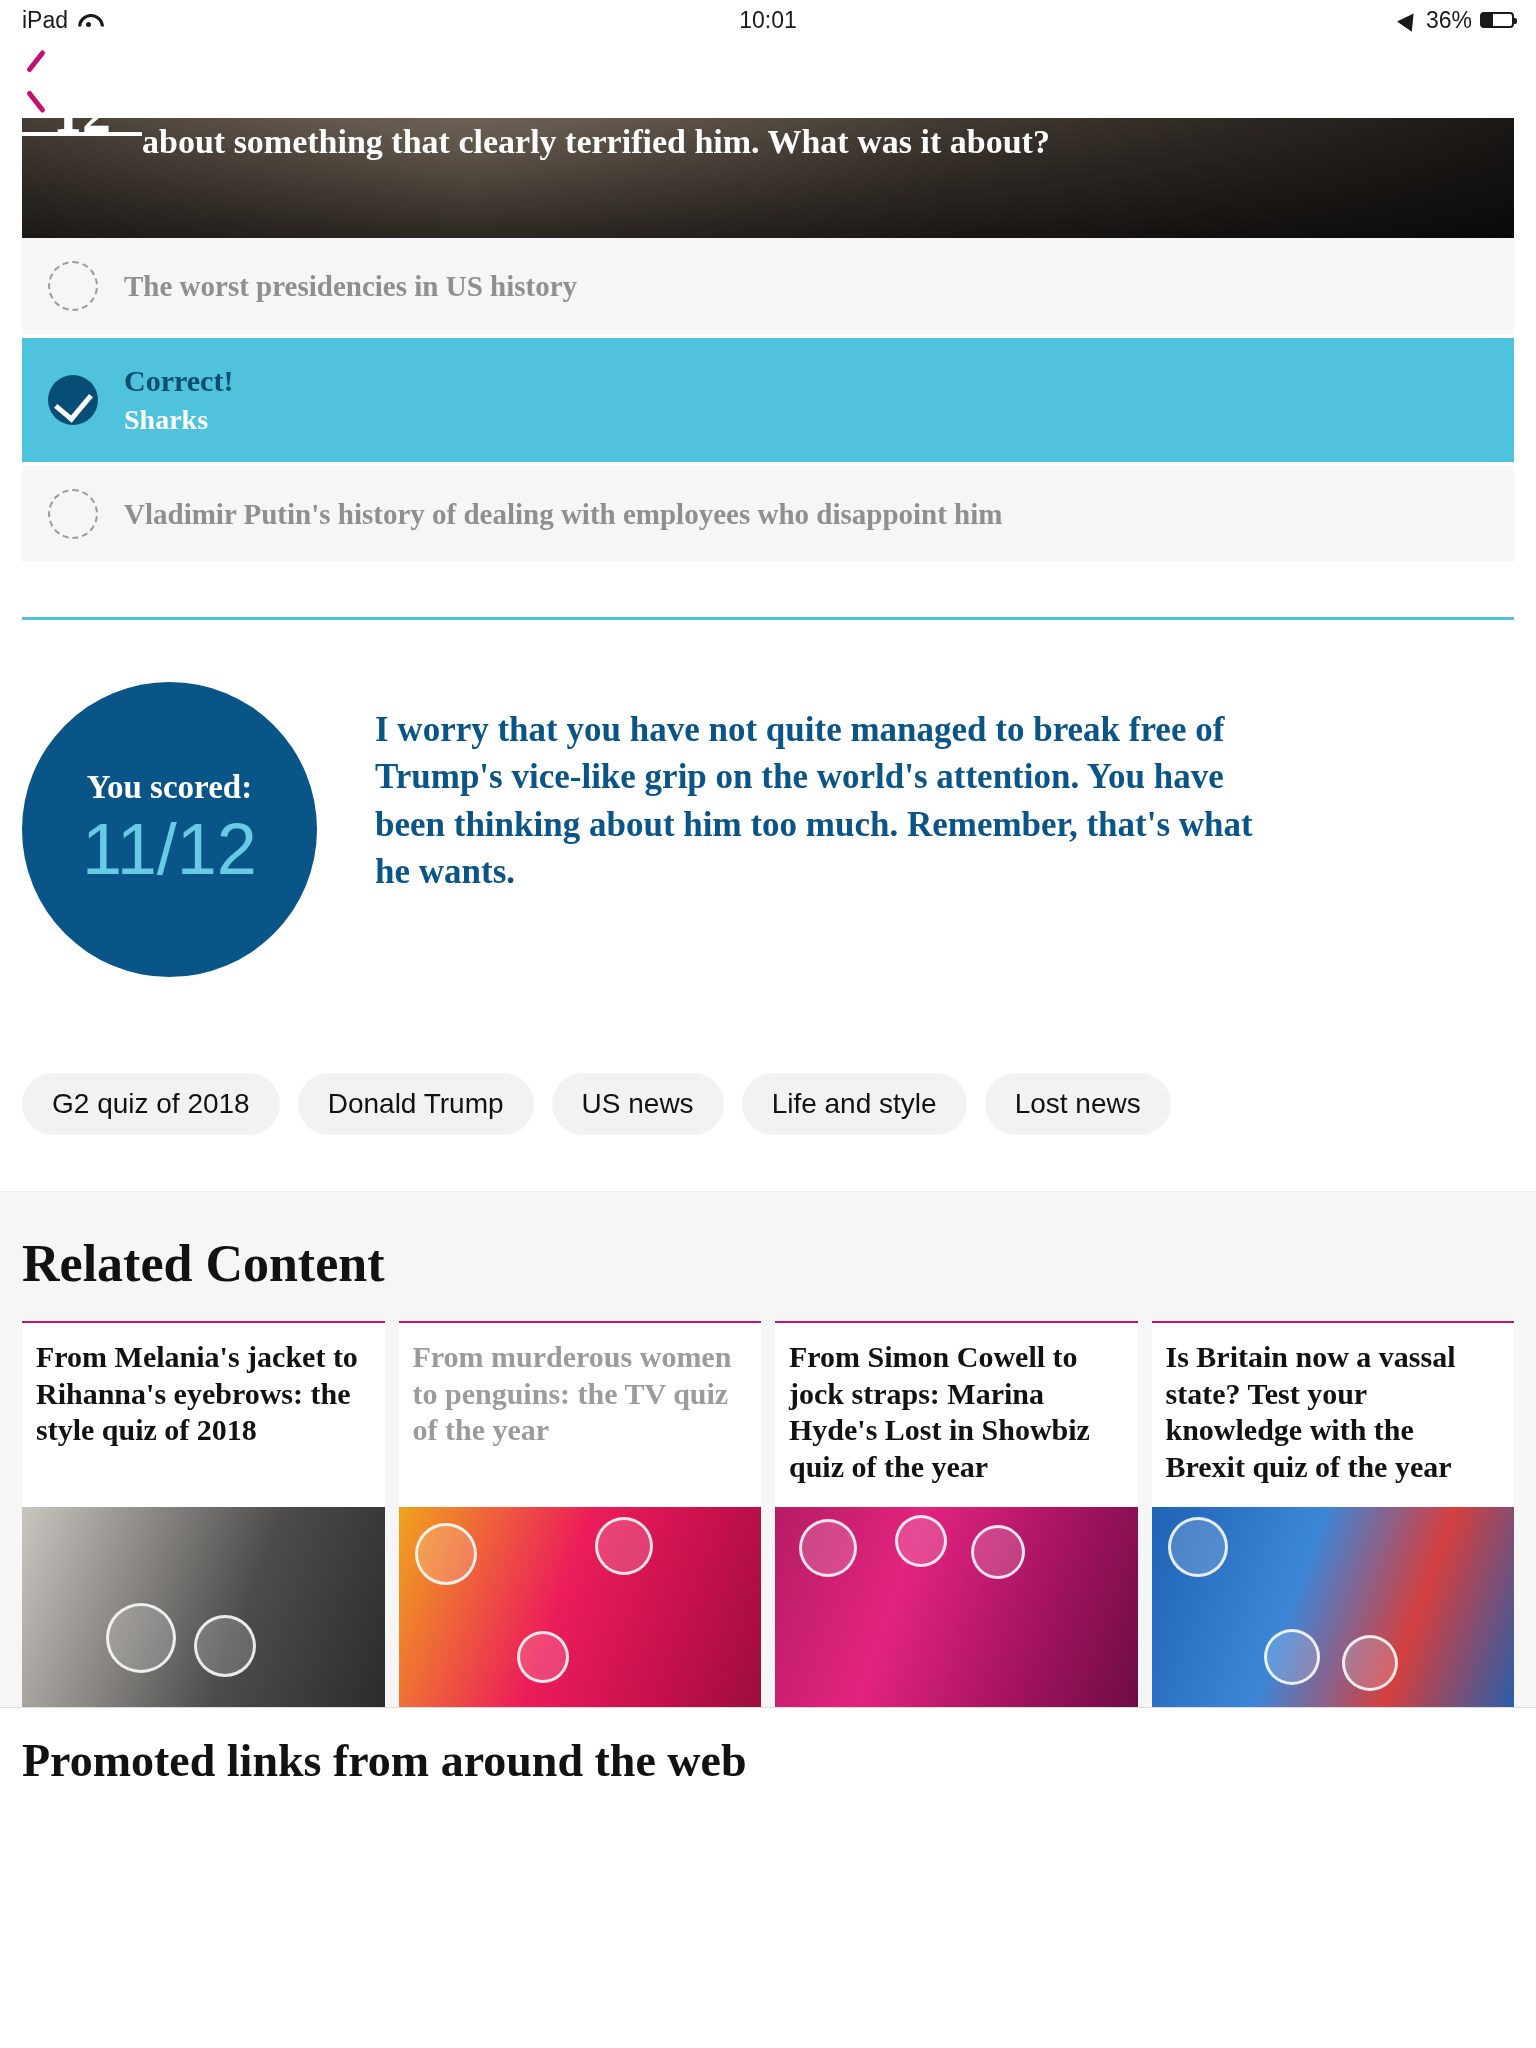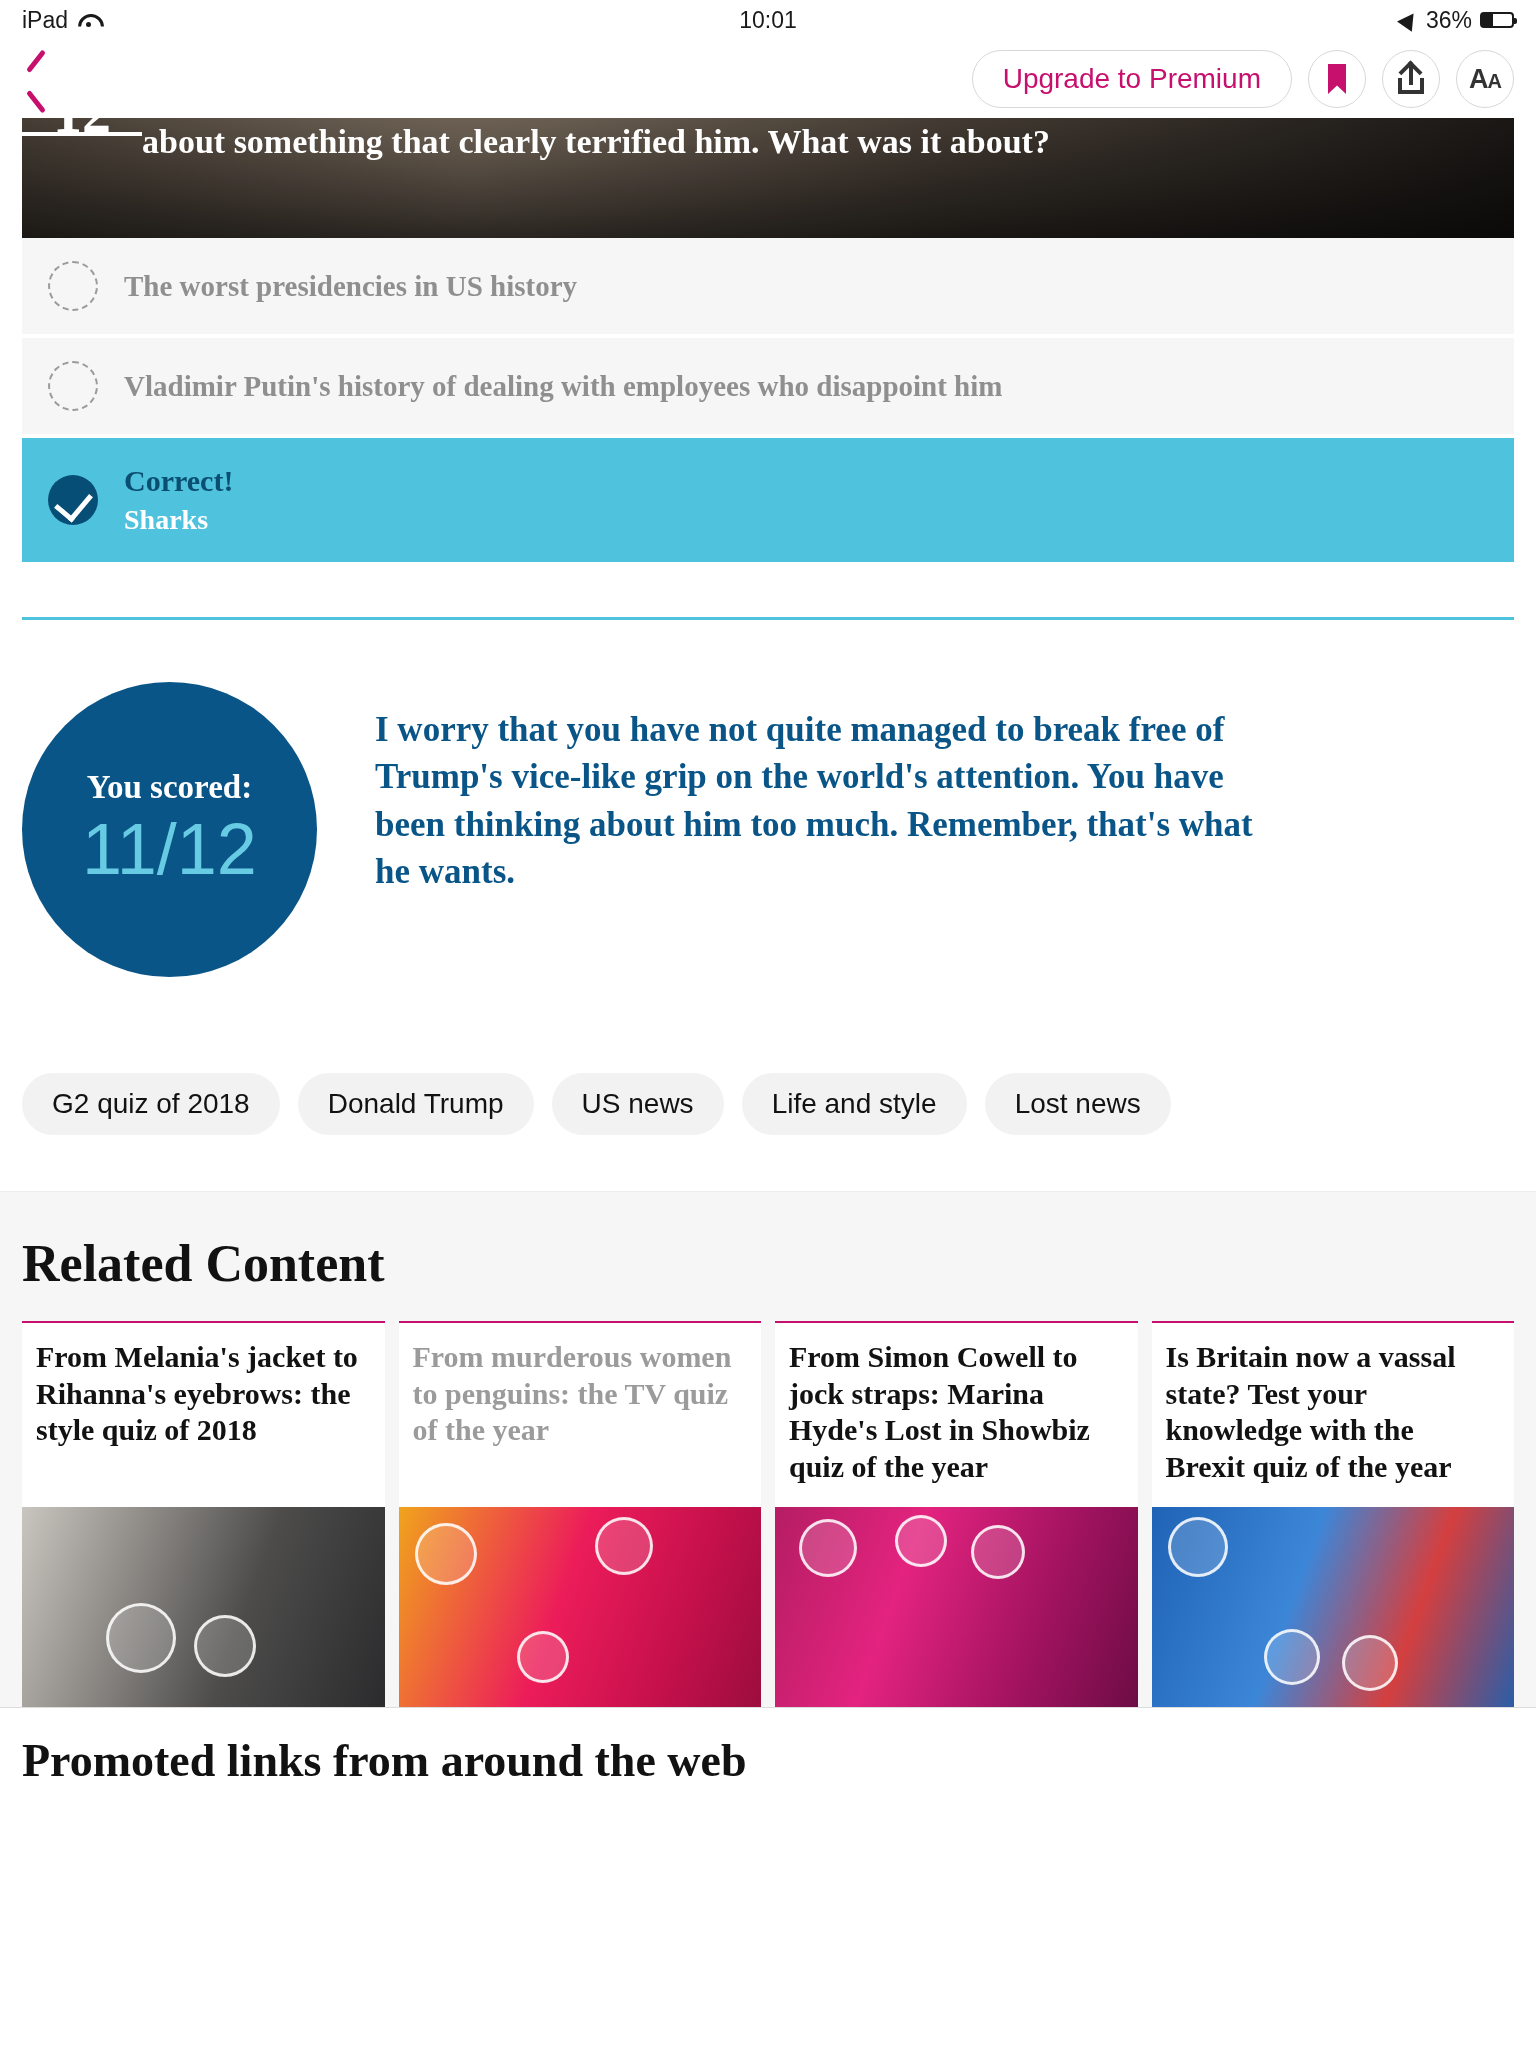--- a/index.html
+++ b/index.html
@@ -394,63 +394,49 @@
     <span class="loc-icon"></span>
     <span>36%</span>
     <span class="batt">
         <i></i>
       </span>
   </div>
 </div>
 
 <div class="toolbar">
   <div class="back-arrow"></div>
-  <div class="toolbar-right">
-    <div class="premium-pill">Upgrade to Premium</div>
-    <div class="round-btn">
-      <span class="bookmark-glyph"></span>
-    </div>
-    <div class="round-btn">
-      <span class="share-glyph">
-          <span class="share-box"></span>
-        </span>
-    </div>
-    <div class="round-btn">
-      <span class="aa-glyph">A<span class="sm">A</span></span>
-    </div>
-  </div>
 </div>
 
 <div class="content">
 
   <div class="quiz-header">
     <div class="qh-bg"></div>
     <div class="qh-inner">
       <div class="q-num">12</div>
       <div class="q-text">with Trump. When she went to his room, he was glued to a TV set, watching a documentary about something that clearly terrified him. What was it about?</div>
     </div>
   </div>
 
 
   <div class="answer">
     <div class="radio"></div>
     <div class="answer-label">The worst presidencies in US history</div>
   </div>
 
-  <div class="answer">
-    <div class="radio"></div>
-    <div class="answer-label">Vladimir Putin's history of dealing with employees who disappoint him</div>
-  </div>
-
   <div class="answer correct">
     <div class="radio"></div>
     <div class="correct-texts">
       <div class="correct-title">Correct!</div>
       <div class="correct-sub">Sharks</div>
     </div>
+  </div>
+
+  <div class="answer">
+    <div class="radio"></div>
+    <div class="answer-label">Vladimir Putin's history of dealing with employees who disappoint him</div>
   </div>
 
   <div class="divider"></div>
 
   <div class="score-block">
     <div class="score-circle">
       <div class="score-label">You scored:</div>
       <div class="score-value">11/12</div>
     </div>
     <div class="score-text">I worry that you have not quite managed to break free of Trump's vice-like grip on the world's attention. You have been thinking about him too much. Remember, that's what he wants.</div>

